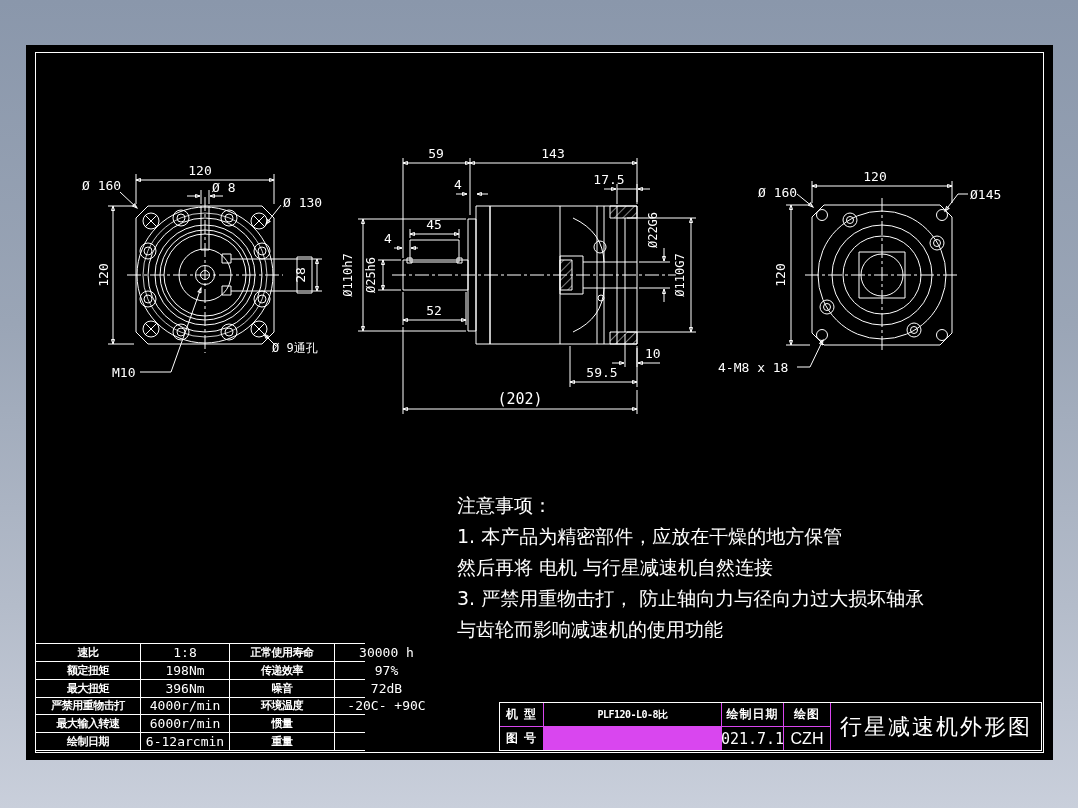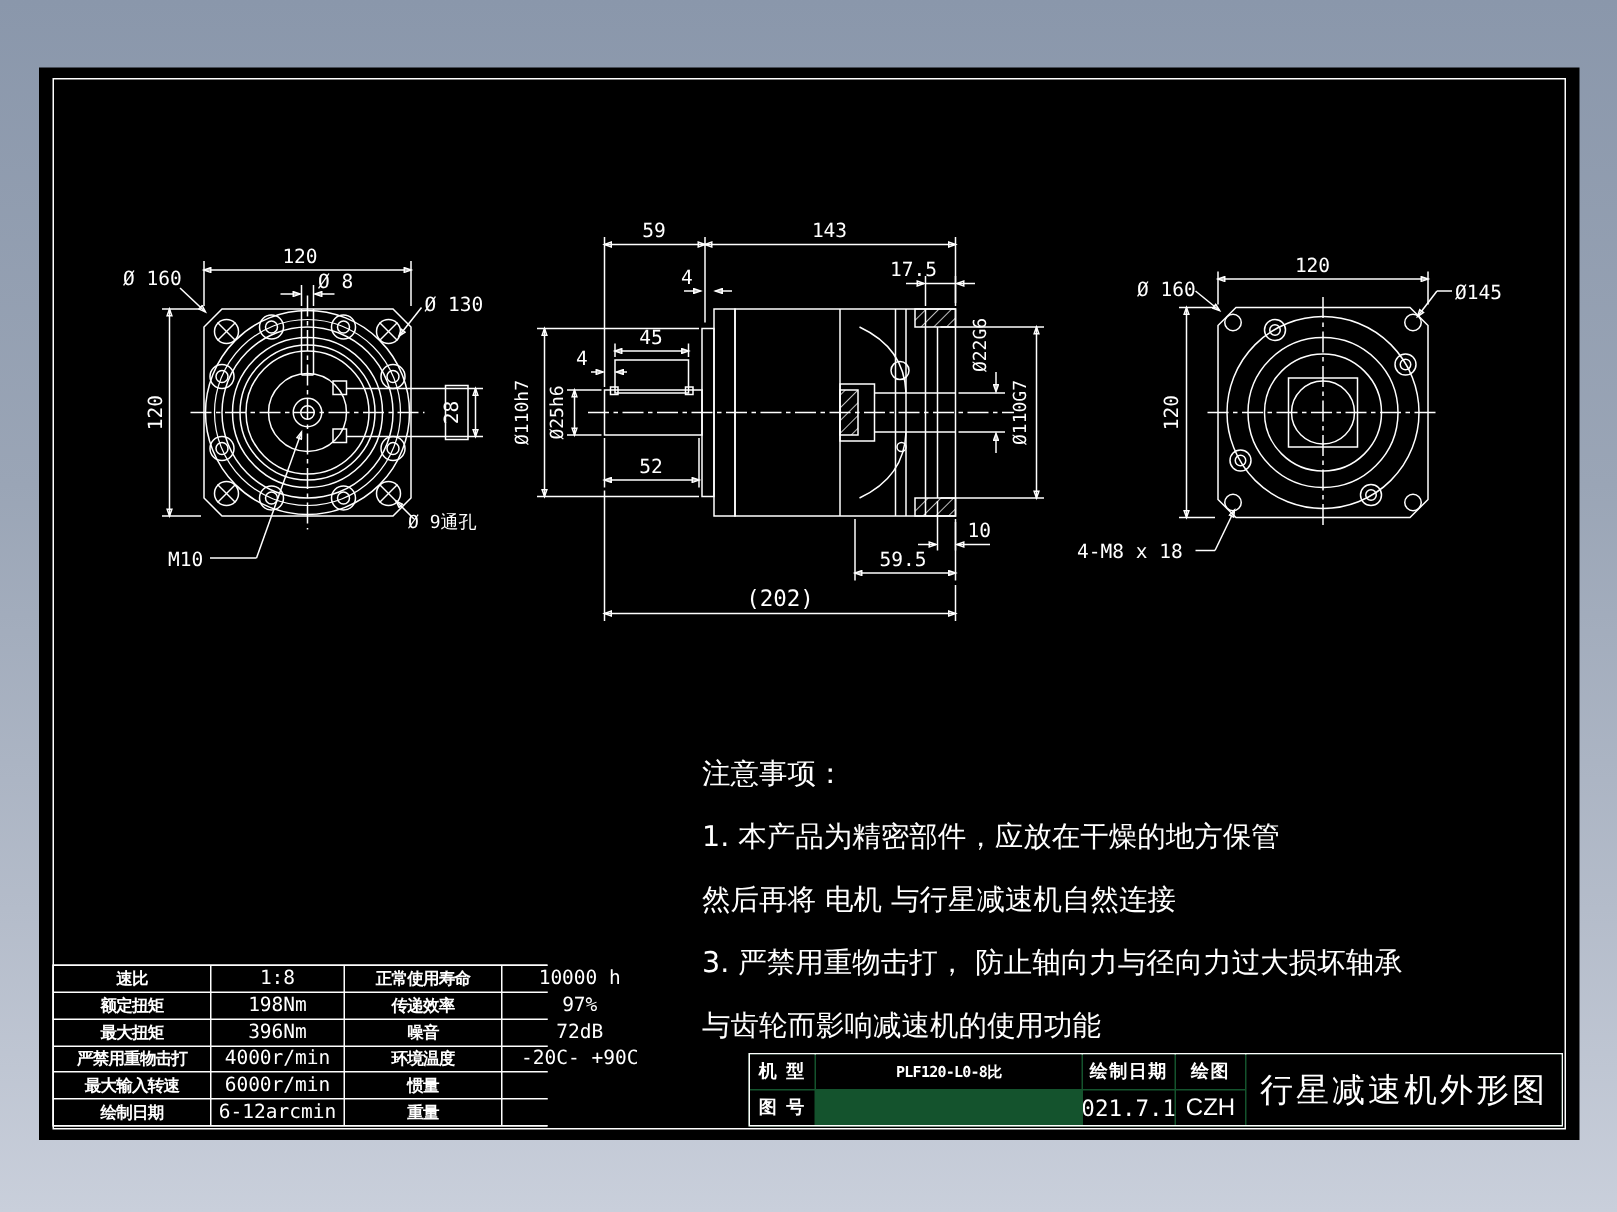--- a/index.html
+++ b/index.html
@@ -14,30 +14,30 @@
   .view *{stroke:#fff;fill:none;stroke-width:1;vector-effect:non-scaling-stroke}
   .view text{fill:#fff;stroke:none;font-family:"DejaVu Sans Mono",monospace;font-size:13px;white-space:pre}
   .view text.small{font-size:12px}
   .cl{stroke-dasharray:14 3 3 3}
   .thin{stroke-width:.8}
   #fv .dim{marker-start:url(#aF);marker-end:url(#aF)} #fv .dime{marker-end:url(#aF)}
   #sv .dim{marker-start:url(#aS);marker-end:url(#aS)} #sv .dime{marker-end:url(#aS)}
   #rv .dim{marker-start:url(#aR);marker-end:url(#aR)} #rv .dime{marker-end:url(#aR)}
   .hatchfill{fill:url(#hat)}
   .notes{position:absolute;left:430px;top:444px;color:#fff;font-size:19px;line-height:30px;white-space:nowrap;}
-  .notes p{margin:12px}
+  .notes p{margin:1px}
   .spec{position:absolute;left:9px;top:598px;width:330px;height:108px;
     display:grid;grid-template-columns:104px 88px 104px 103px;grid-auto-rows:1fr;
     gap:1px;background:#fff;border:1px solid #fff;box-sizing:border-box}
   .spec .c{background:#000;color:#fff;display:flex;align-items:center;justify-content:center;overflow:hidden}
   .spec .lab{font-size:11px;letter-spacing:-.5px;font-weight:bold}
   .spec .val{font-family:"DejaVu Sans Mono",monospace;font-size:13px}
   .tblock{position:absolute;left:473px;top:657px;width:543px;height:49px;
     display:grid;grid-template-columns:43px 177px 61px 46px 1fr;grid-template-rows:1fr 1fr;
-    gap:1px;background:#14532d;border:1px solid #fff;box-sizing:border-box}
+    gap:1px;background:#d946ef;border:1px solid #fff;box-sizing:border-box}
   .tblock .c{background:#000;color:#fff;display:flex;align-items:center;justify-content:center;overflow:hidden}
   .tblock .lab2{font-size:12px;font-weight:bold;letter-spacing:1px}
   .tblock .model{font-family:"DejaVu Sans Mono",monospace;font-size:10px;font-weight:bold;letter-spacing:-.5px}
   .tblock .datev{font-family:"DejaVu Sans Mono",monospace;font-size:15px}
   .tblock .drawnv{font-family:Liberation Sans, sans-serif;font-size:16px}
   .tblock .title-cell{grid-column:5;grid-row:1/3;font-size:22px;letter-spacing:2px;font-weight:normal}
 </style>
 </head>
 <body>
 
@@ -346,21 +346,21 @@
     <p>1. 本产品为精密部件，应放在干燥的地方保管</p>
     <p>然后再将 电机 与行星减速机自然连接</p>
     <p>3. 严禁用重物击打， 防止轴向力与径向力过大损坏轴承</p>
     <p> 与齿轮而影响减速机的使用功能</p>
   </div>
 
   <div class="spec">
     <div class="c lab">速比</div>
     <div class="c val">1:8</div>
     <div class="c lab">正常使用寿命</div>
-    <div class="c val">10000 h</div>
+    <div class="c val">30000 h</div>
 
     <div class="c lab">额定扭矩</div>
     <div class="c val">198Nm</div>
     <div class="c lab">传递效率</div>
     <div class="c val">97%</div>
 
     <div class="c lab">最大扭矩</div>
     <div class="c val">396Nm</div>
     <div class="c lab">噪音</div>
     <div class="c val">72dB</div>

